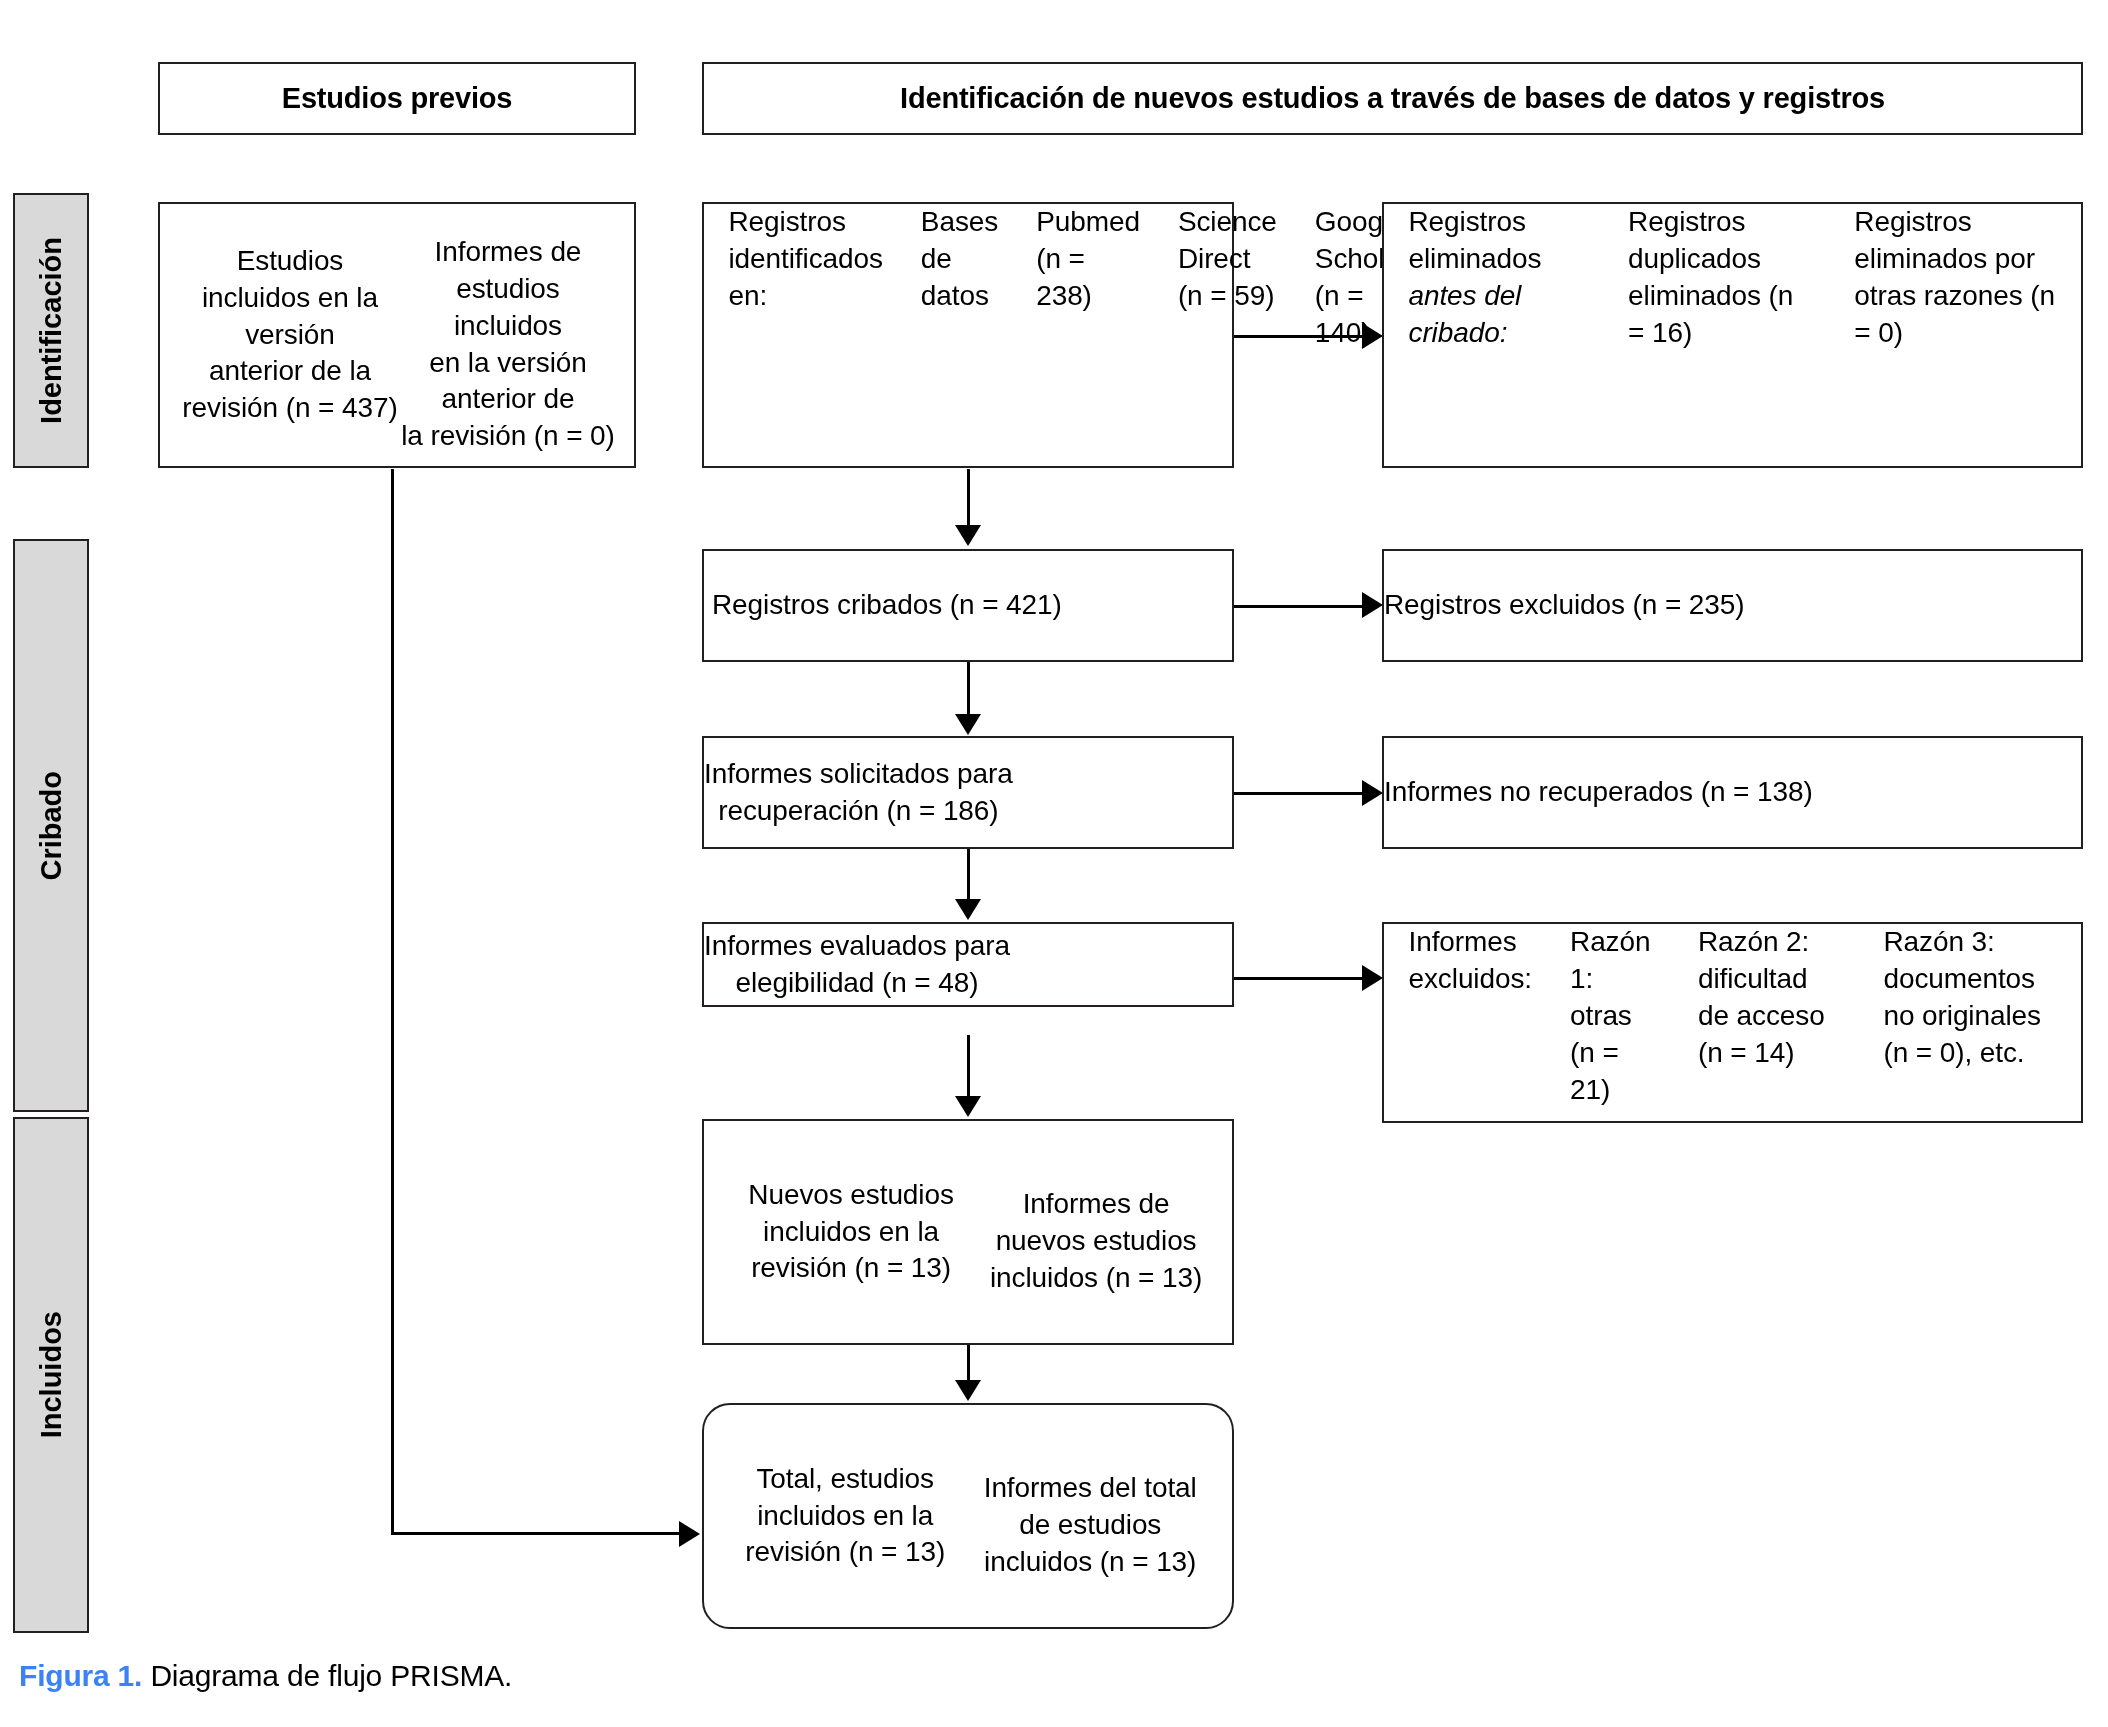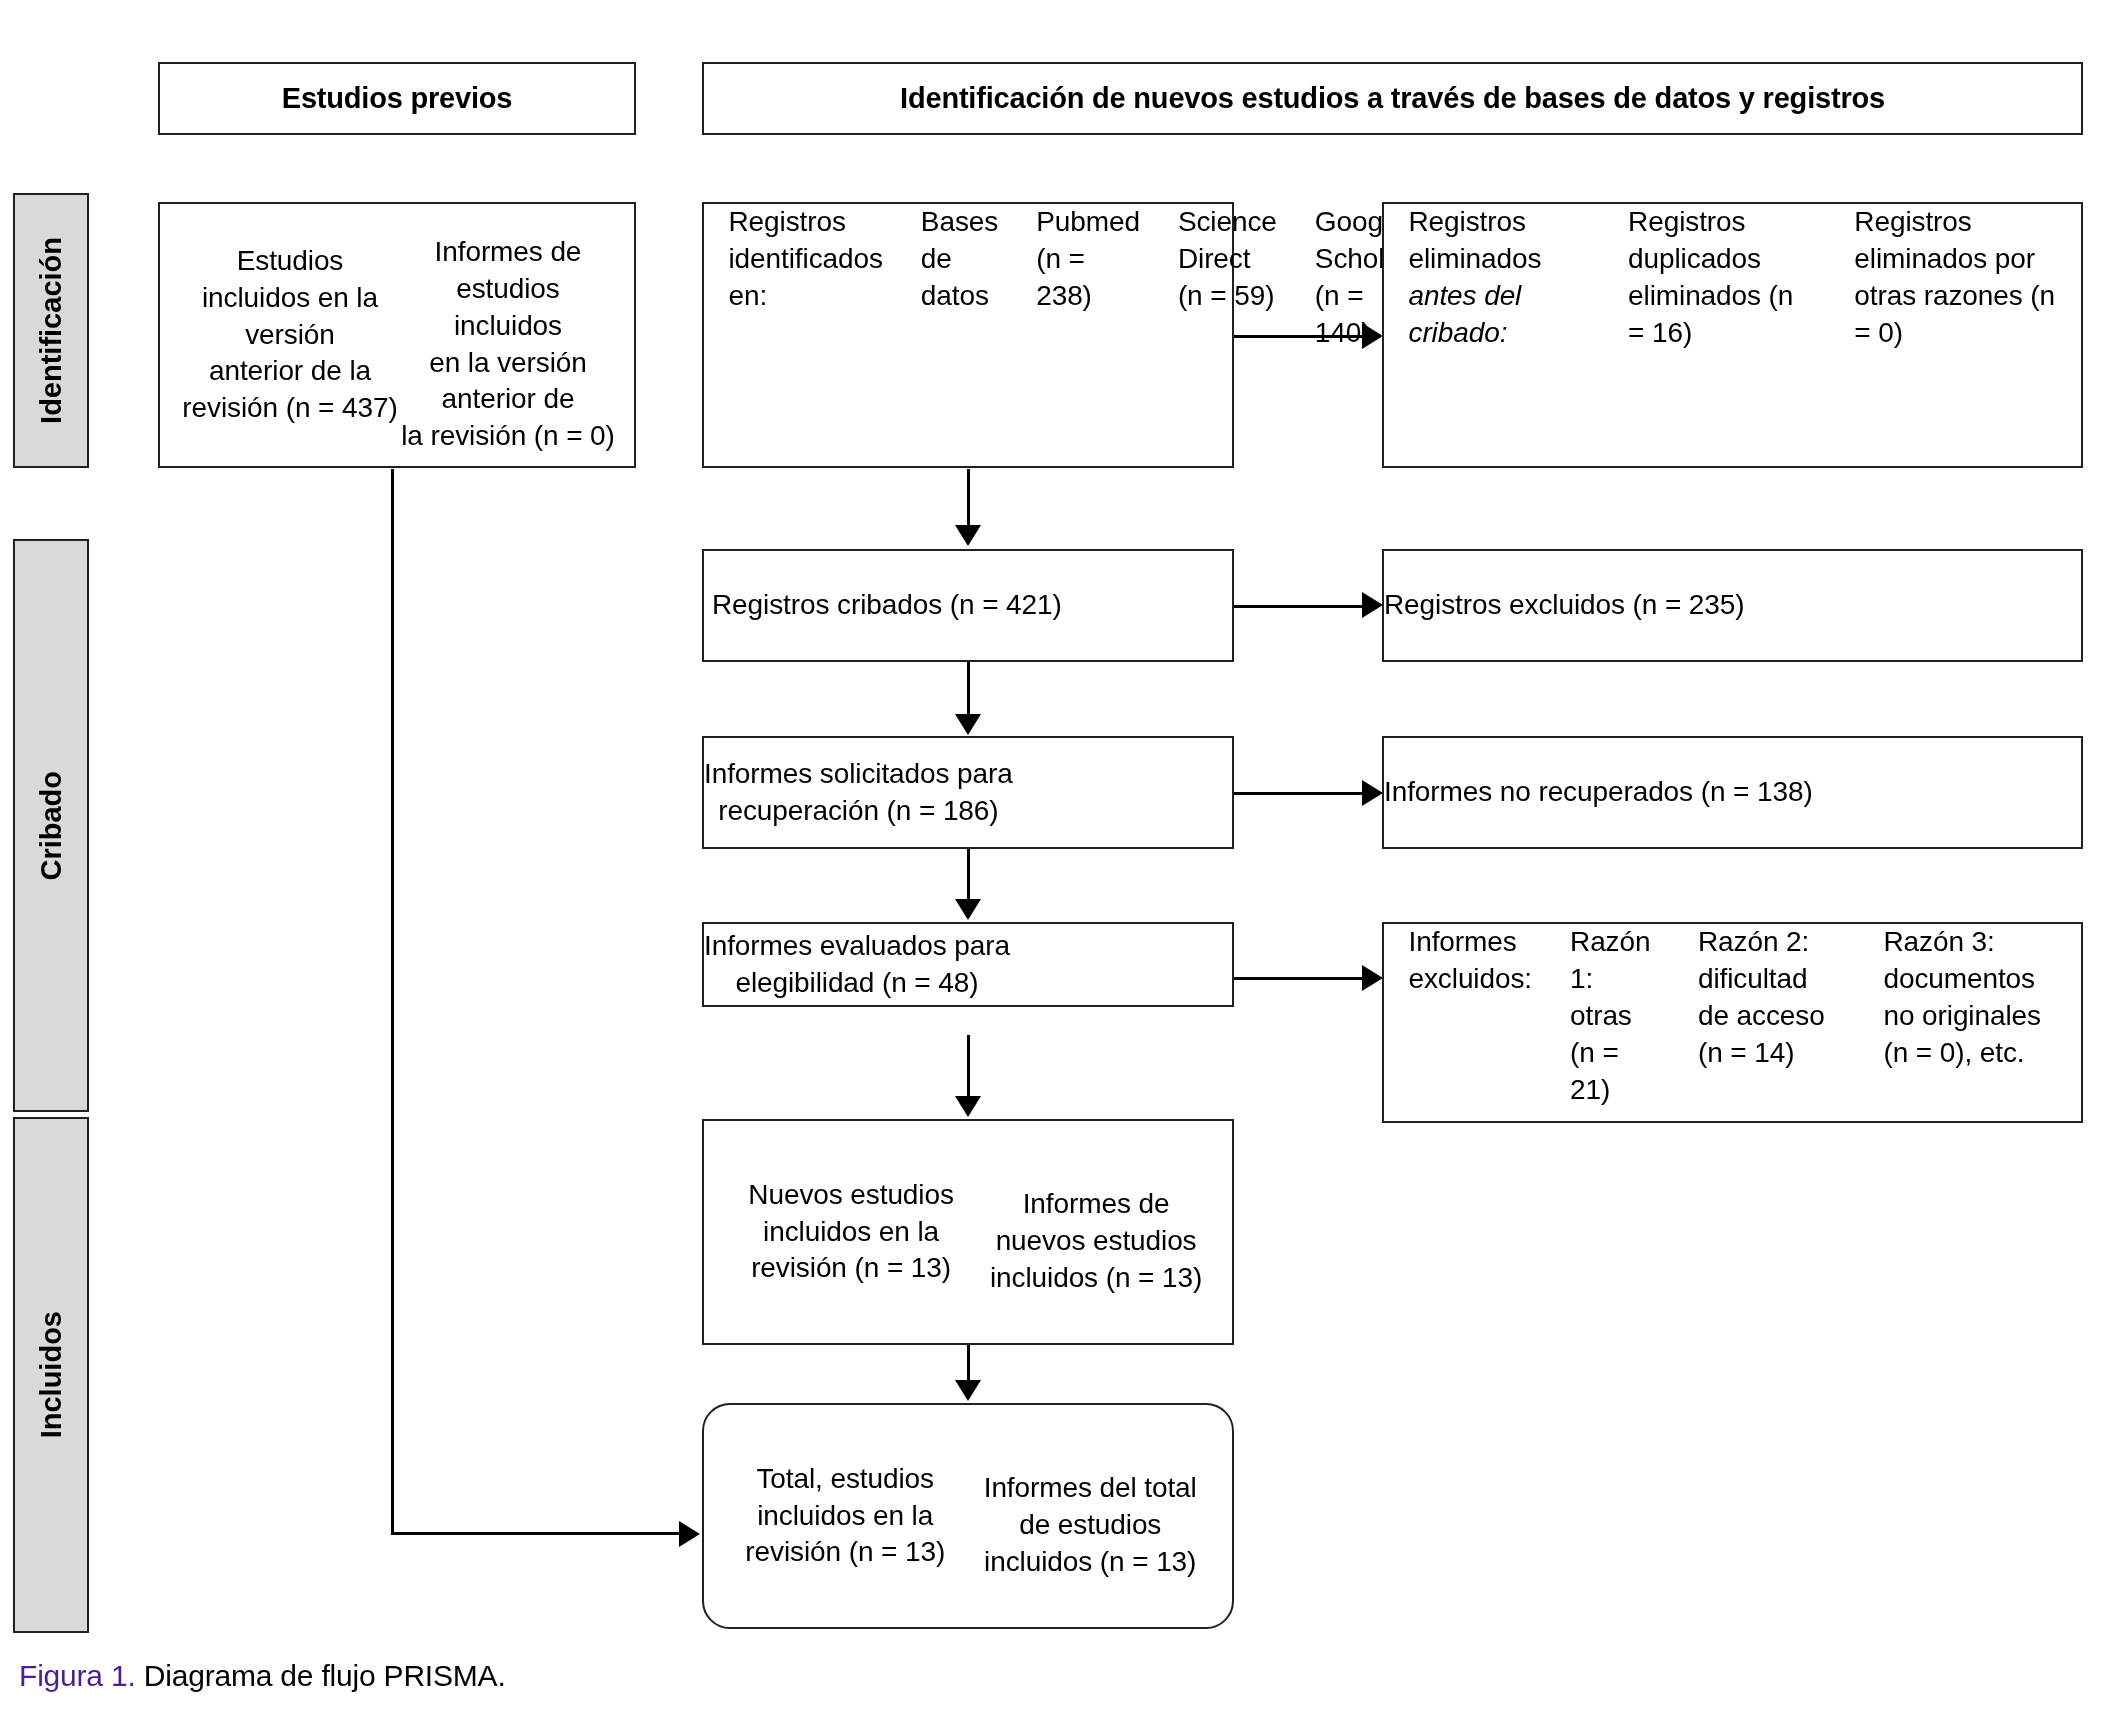--- a/index.html
+++ b/index.html
@@ -106,22 +106,22 @@
   }
 
   
   #caption {
     position: absolute;
     font-size: 30px;
     letter-spacing: -0.2px;
     white-space: nowrap;
   }
   #caption .fig-label {
-    font-weight: normal;
-    color: #4c1d95;
+    font-weight: bold;
+    color: #3b82f6;
   }
 </style>
 </head>
 <body>
 
 <div id="page">
 
   <div class="banner" style="left:158px; top:62px; width:478px; height:73px;">
     <span>Estudios previos</span>
   </div>

